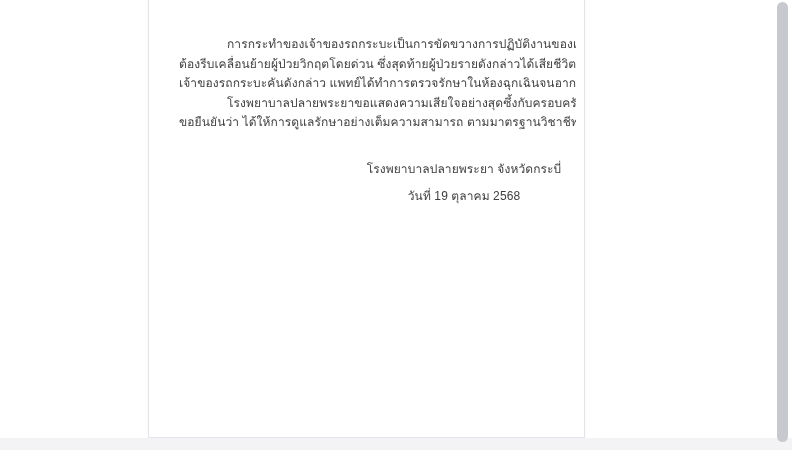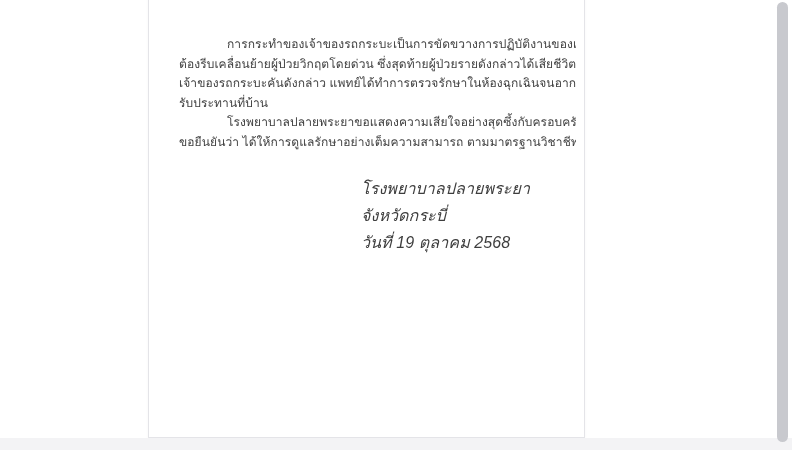--- a/index.html
+++ b/index.html
@@ -33,24 +33,24 @@
     color: #3e3e3e;
     letter-spacing: 0.1px;
   }
   .para { margin: 0; }
   .line { white-space: nowrap; overflow: hidden; }
   .line.indent { text-indent: 48px; }
   .signature {
     margin-top: 23px;
     margin-left: 182px;
     width: 206px;
+    text-align: center;
     line-height: 27px;
     color: #3e3e3e;
-    font-size: 16px;
-    font-style: italic;
+    font-size: 12px;
   }
   
   .page-gap {
     position: absolute;
     left: 0; top: 438px;
     width: 792px; height: 12px;
     background: #f3f3f5;
   }
   
   .scrollbar-track {
@@ -72,21 +72,20 @@
 
 <div class="viewport">
 
   <div class="page">
     <div class="body-text">
 
       <div class="para">
         <div class="line indent">การกระทำของเจ้าของรถกระบะเป็นการขัดขวางการปฏิบัติงานของเจ้าหน้าที่ในขณะปฏิบัติหน้าที่ ซึ่ง</div>
         <div class="line">ต้องรีบเคลื่อนย้ายผู้ป่วยวิกฤตโดยด่วน ซึ่งสุดท้ายผู้ป่วยรายดังกล่าวได้เสียชีวิต ส่วนผู้ป่วยที่เป็นญาติของ</div>
         <div class="line">เจ้าของรถกระบะคันดังกล่าว แพทย์ได้ทำการตรวจรักษาในห้องฉุกเฉินจนอาการทุเลา และให้ยากลับไป</div>
-        <div class="line">รับประทานที่บ้าน</div>
       </div>
 
       <div class="para">
         <div class="line indent">โรงพยาบาลปลายพระยาขอแสดงความเสียใจอย่างสุดซึ้งกับครอบครัวต่อการจากไปของผู้ป่วย และ</div>
         <div class="line">ขอยืนยันว่า ได้ให้การดูแลรักษาอย่างเต็มความสามารถ ตามมาตรฐานวิชาชีพตลอดระยะเวลาการดูและผู้ป่วย</div>
       </div>
 
       <div class="signature">
         <div>โรงพยาบาลปลายพระยา จังหวัดกระบี่</div>
         <div>วันที่ 19 ตุลาคม 2568</div>

